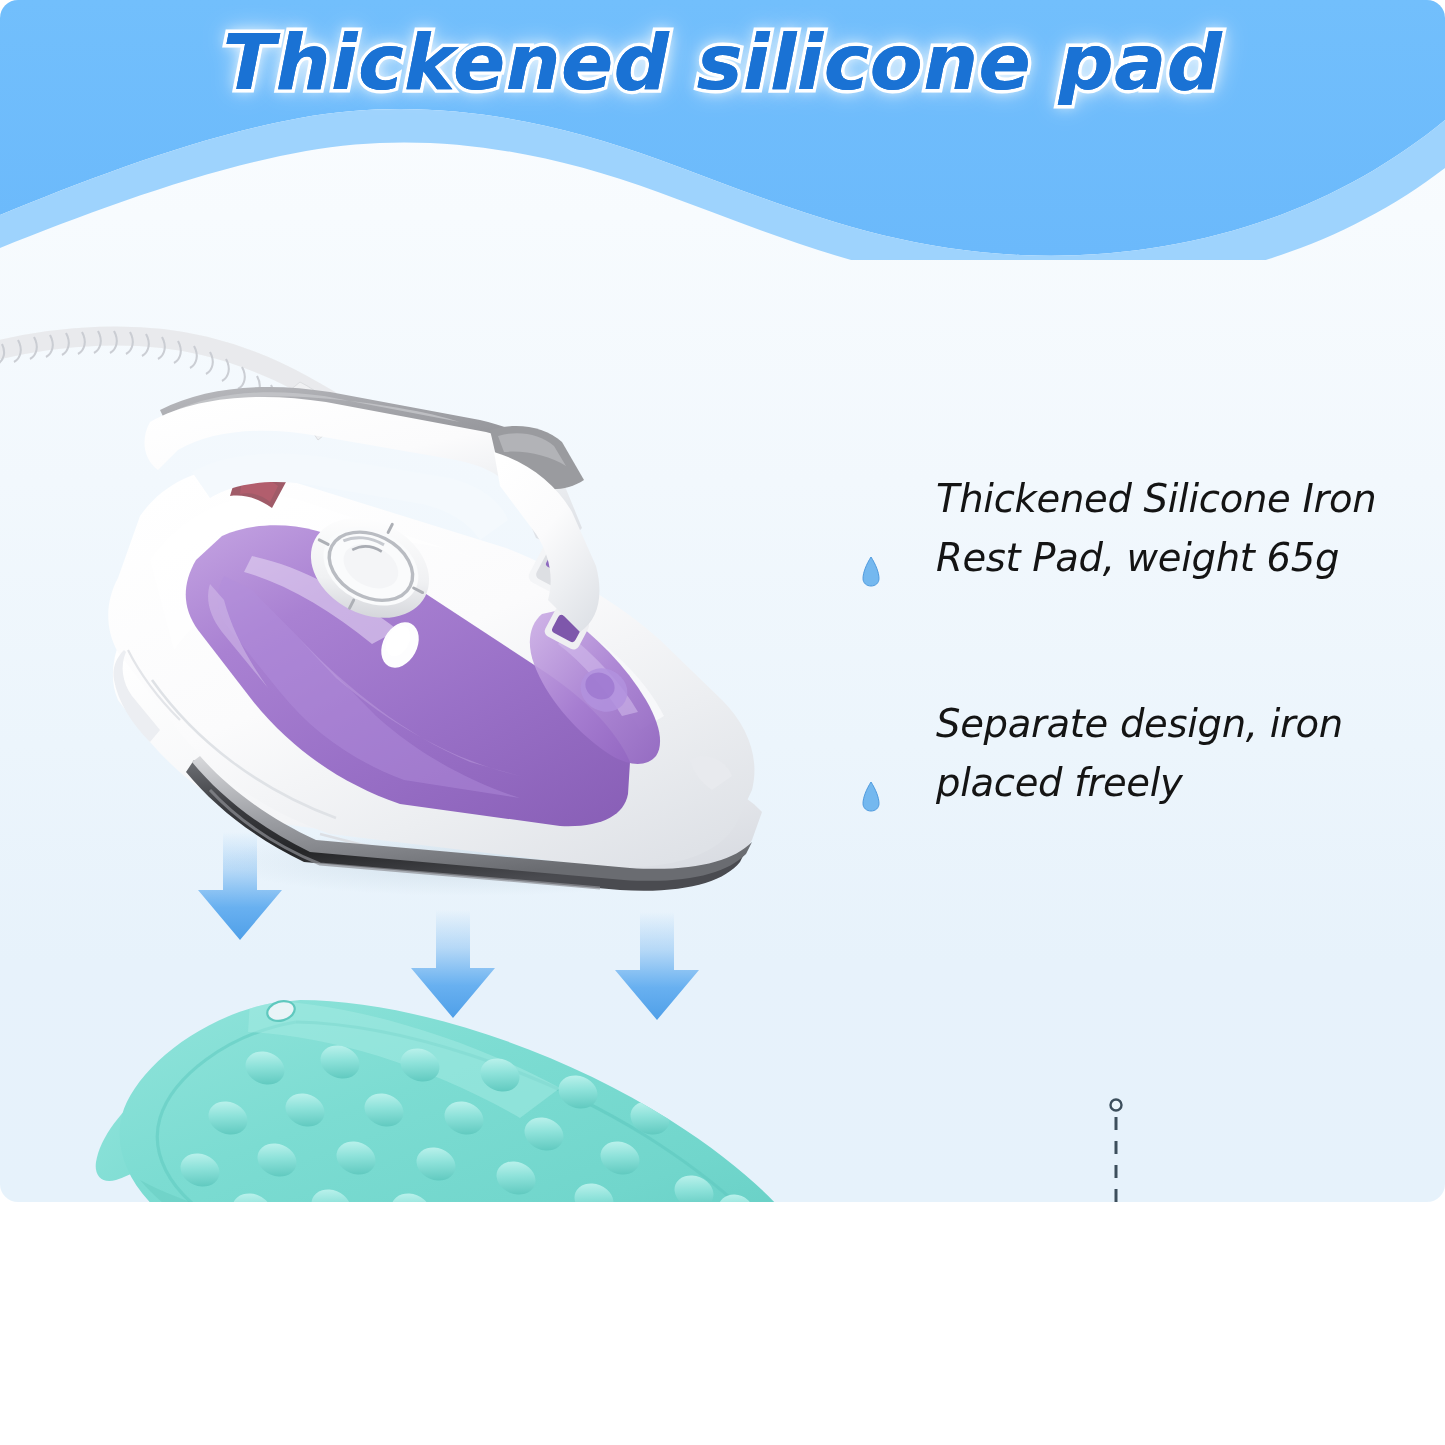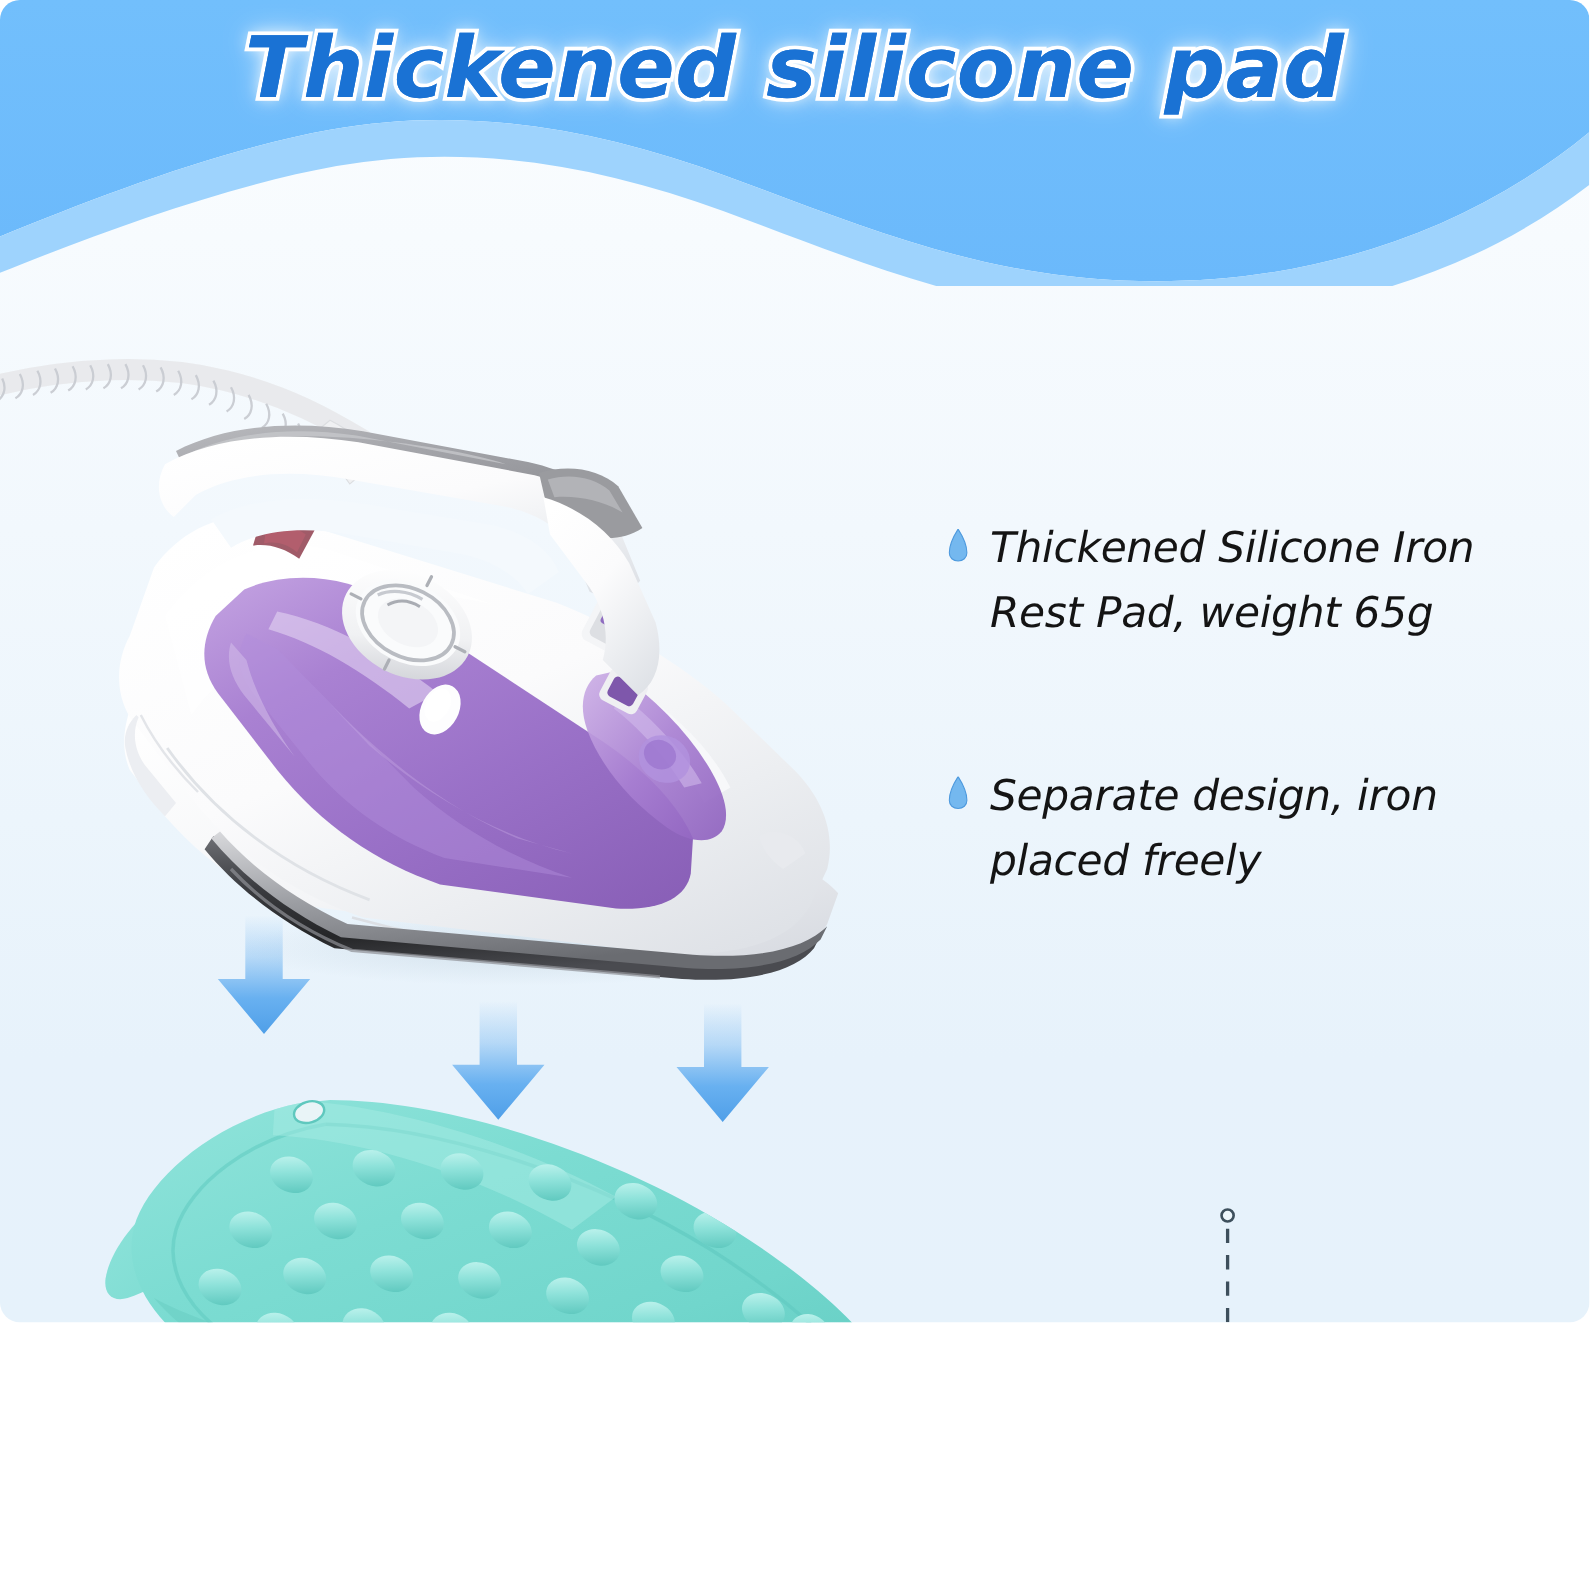--- a/index.html
+++ b/index.html
@@ -98,22 +98,23 @@
   
   #feature-list {
     position: absolute;
     left: 862px;
     top: 470px;
     width: 570px;
     z-index: 6;
   }
   .feature-item {
     display: flex;
-    align-items: flex-start;
+    align-items: flex-end;
     margin-bottom: 108px;
+    gap: 36px;
   }
   .feature-item:last-child { margin-bottom: 4px; }
 
   .feature-bullet {
     flex: 0 0 auto;
     width: 18px;
     height: 30px;
     margin-top: 11px;
     margin-right: 20px;
   }

